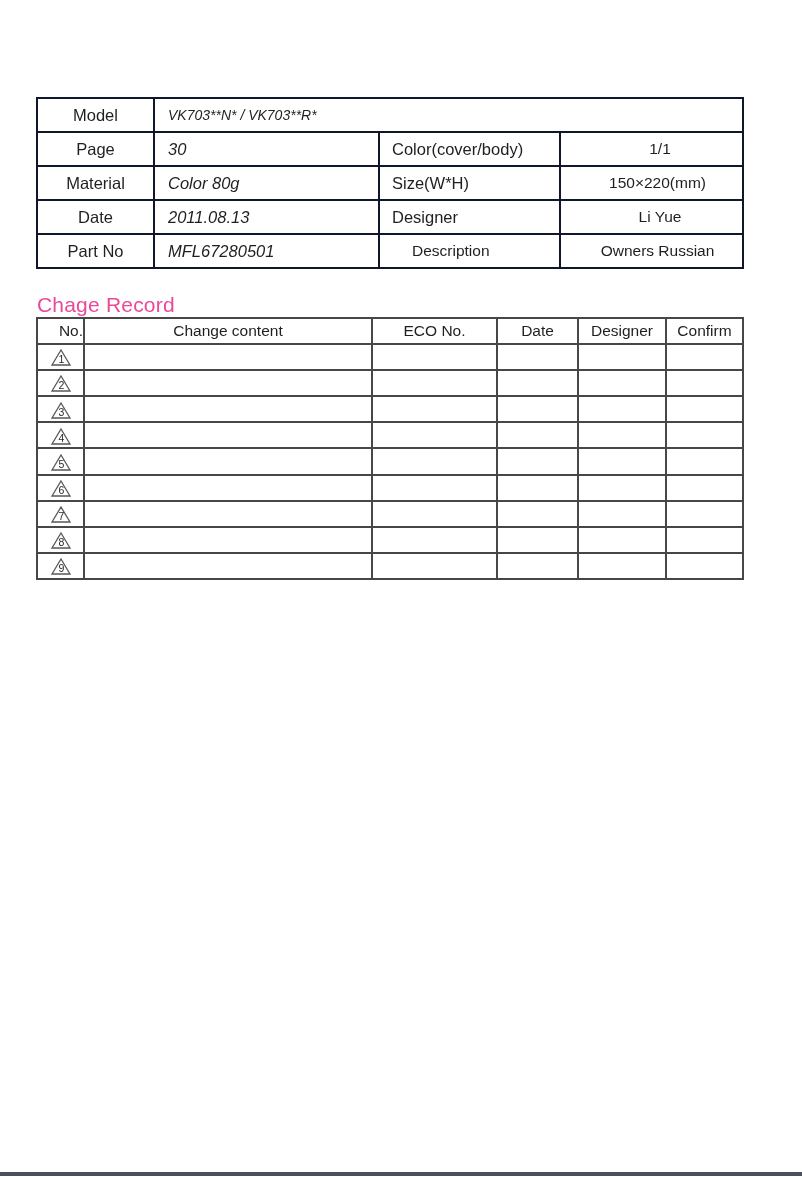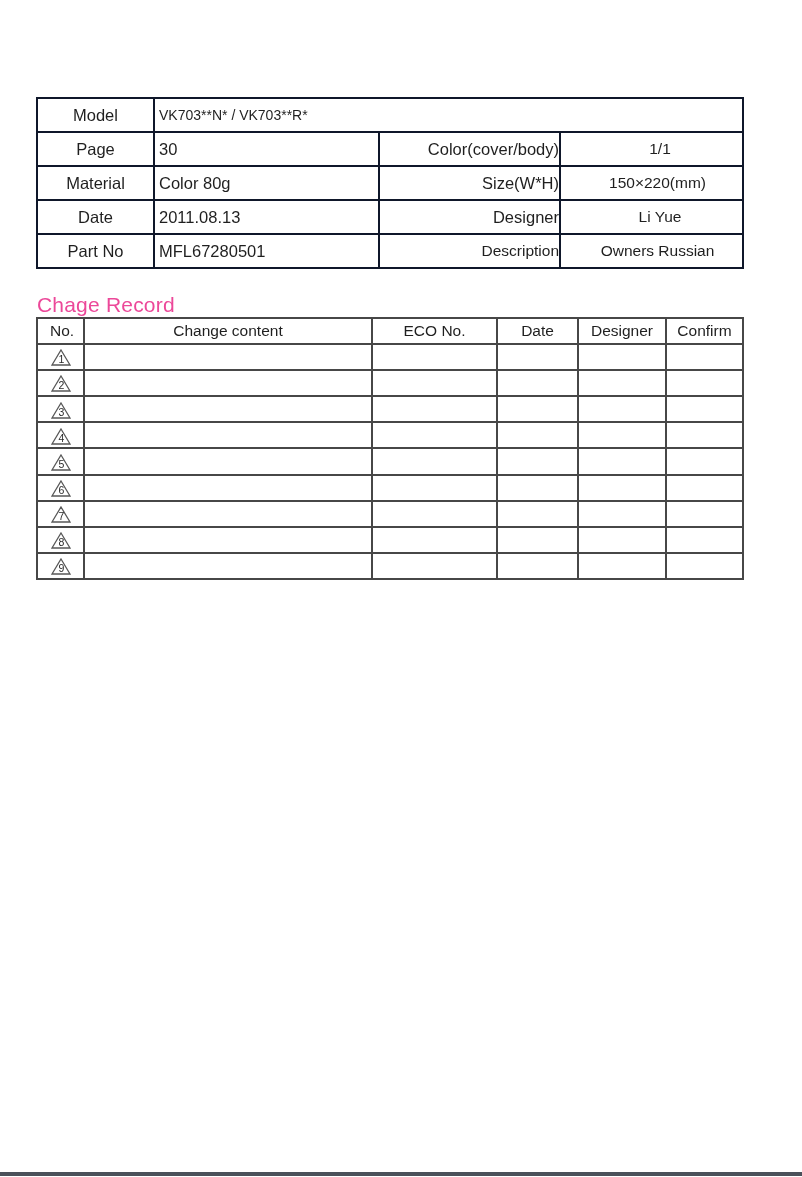--- a/index.html
+++ b/index.html
@@ -22,23 +22,23 @@
   }
   .spec-table td {
     border: 2px solid #0f172a;
     vertical-align: middle;
     font-size: 16.5px;
     height: 28px;
     overflow: hidden;
     white-space: nowrap;
   }
   .spec-table .lbl   { text-align: center; }
-  .spec-table .val   { text-align: left; padding-left: 4px; }
+  .spec-table .val   { text-align: left; padding-left: 13px; font-style: italic; }
   .spec-table .val-sm{ font-size: 14px; }
-  .spec-table .lbl2  { text-align: right; padding-left: 12px; }
+  .spec-table .lbl2  { text-align: left; padding-left: 12px; }
   .spec-table .lbl2.indent { padding-left: 32px; font-size: 15.5px; }
   .spec-table .val2  { text-align: center; padding-left: 12px; font-size: 15.5px; }
   .spec-table .val2.indent2 { padding-left: 17px; }
 
   
   .cr-title {
     position: absolute;
     left: 37px; top: 293px;
     font-size: 21px;
     letter-spacing: 0.2px;
@@ -54,21 +54,21 @@
   .cr-table th, .cr-table td {
     border: 2px solid #474747;
     vertical-align: middle;
     font-weight: normal;
     font-size: 15.5px;
     height: 24px;
     overflow: hidden;
     white-space: nowrap;
   }
   .cr-table th { text-align: center; }
-  .cr-table th.h-no { text-align: center; padding-left: 3px; }
+  .cr-table th.h-no { text-align: right; padding-left: 3px; }
   .cr-table td.no-cell { text-align: center; }
   .tri {
     width: 20px; height: 17px;
     display: inline-block;
     vertical-align: middle;
   }
   .tri path {
     fill: none;
     stroke: #585858;
     stroke-width: 1.3;

